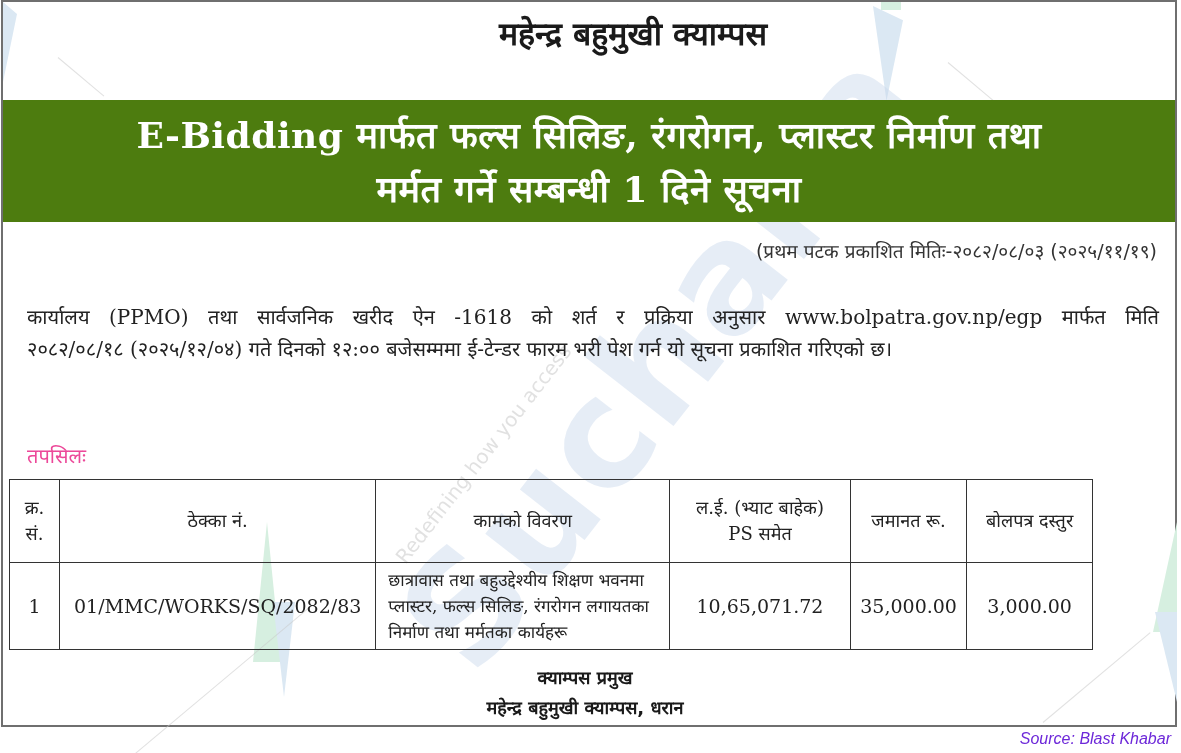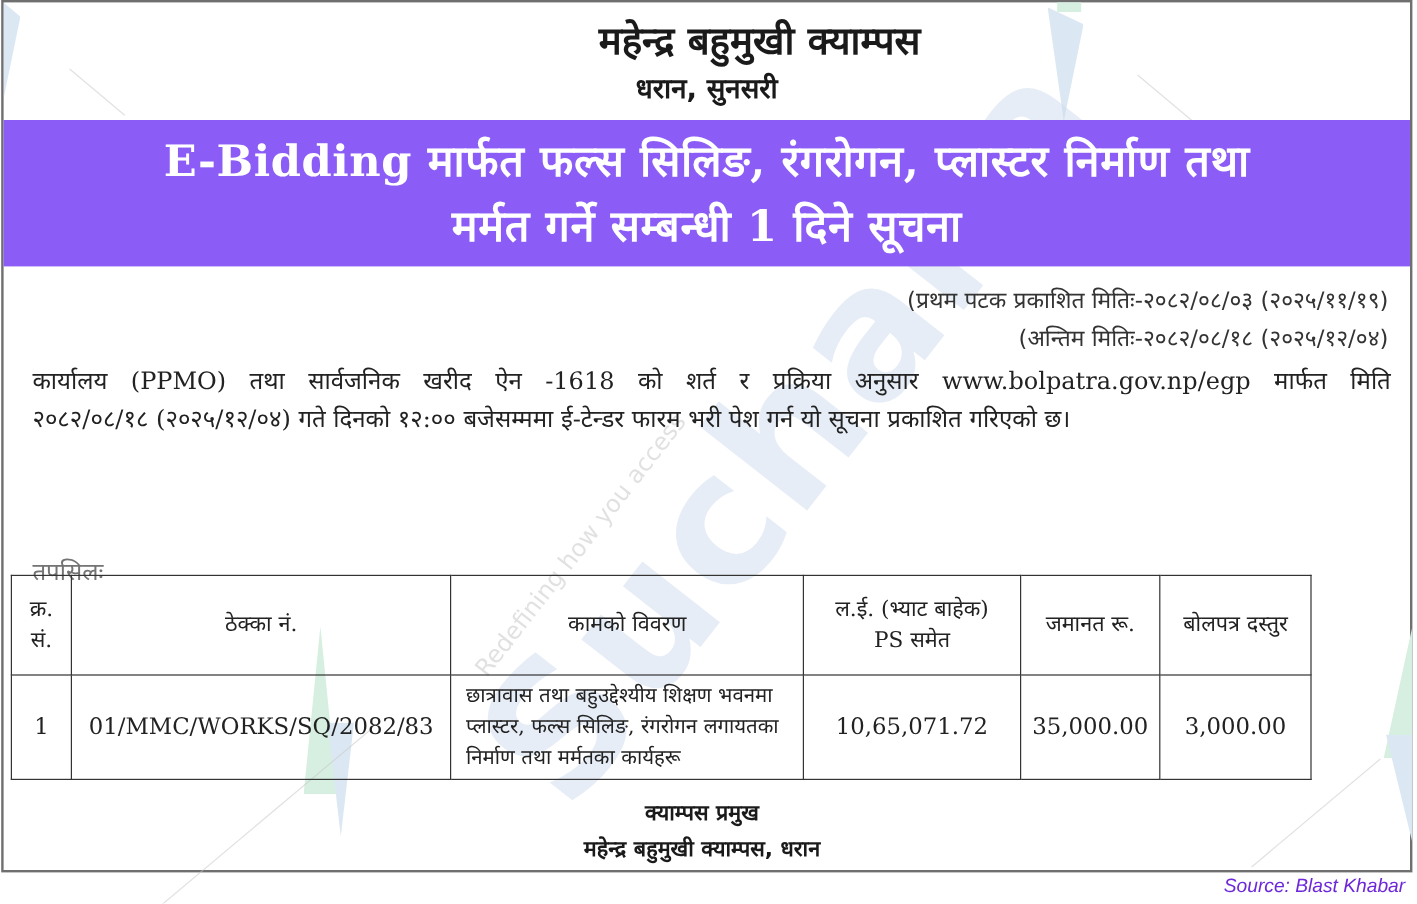--- a/index.html
+++ b/index.html
@@ -27,43 +27,43 @@
   .wm-line { position: absolute; height: 1px; background: rgba(200,200,200,0.55); transform-origin: left center; }
   .org-name {
     position: absolute; top: 9px; left: 0; width: 100%; text-align: center;
     font-family: "DejaVu Sans", sans-serif; font-weight: bold; font-size: 32px; color: #1a1a1a; margin-left: 44px;
   }
   .org-loc {
     position: absolute; top: 55px; left: 0; width: 100%; text-align: center;
     font-family: "DejaVu Sans", sans-serif; font-weight: bold; font-size: 23px; color: #1a1a1a;
   }
   .title-band {
-    position: absolute; left: 0; top: 98px; width: 100%; height: 122px; background: #8b5cf6;
+    position: absolute; left: 0; top: 98px; width: 100%; height: 122px; background: #4d7c0f;
     color: #fff; text-align: center;
   }
   .title-line {
     font-family: "DejaVu Serif", serif; font-weight: bold; font-size: 36px; line-height: 54px;
     letter-spacing: 0.5px;
   }
   .title-line.l1 { margin-top: 8px; }
   .dates {
     position: absolute; right: 18px; top: 234px; text-align: right;
     font-family: "DejaVu Sans", sans-serif; font-size: 19px; color: #333;
     line-height: 31px;
   }
   .body-text {
     position: absolute; left: 24px; top: 300px; width: 1132px;
     font-family: "DejaVu Serif", serif; font-size: 20px; line-height: 31.5px; color: #222;
     text-align: justify; text-align-last: left;
   }
   .body-text .line { display: block; white-space: nowrap; text-align: justify; text-align-last: justify; }
   .body-text .line.last { text-align-last: left; }
   .tapasil {
-    position: absolute; left: 24px; top: 460px; font-family: "DejaVu Serif", serif;
-    font-size: 20px; color: #737373;
+    position: absolute; left: 24px; top: 440px; font-family: "DejaVu Serif", serif;
+    font-size: 20px; color: #ec4899;
   }
   table.bids {
     position: absolute; left: 6px; top: 477px; width: 1084px; border-collapse: collapse;
     font-family: "DejaVu Serif", serif; color: #222; padding-left: 48px;
   }
   table.bids th, table.bids td {
     border: 1.5px solid #333; text-align: center; vertical-align: middle; font-weight: normal;
   }
   table.bids th { height: 80px; font-size: 18px; line-height: 26px; }
   table.bids td { height: 84px; font-size: 19px; line-height: 26px; }
@@ -92,30 +92,28 @@
     <div class="wm-shard" style="left:1152px;top:610px;width:22px;height:90px;clip-path:polygon(0 0,100% 0,100% 100%);"></div>
     <div class="wm-line" style="left:55px;top:55px;width:60px;transform:rotate(40deg);"></div>
     <div class="wm-line" style="left:945px;top:60px;width:60px;transform:rotate(40deg);"></div>
     <div class="wm-line" style="left:130px;top:753px;width:230px;transform:rotate(-40deg);"></div>
     <div class="wm-line" style="left:1040px;top:720px;width:140px;transform:rotate(-40deg);"></div>
     <div class="wm-text">Suchana</div>
     <div class="wm-sub">Redefining how you access</div>
   </div>
 
   <div class="org-name">महेन्द्र बहुमुखी क्याम्पस</div>
-  <div class="org-loc">धरान, सुनसरी</div>
 
   <div class="title-band">
     <div class="title-line l1">E-Bidding मार्फत फल्स सिलिङ, रंगरोगन, प्लास्टर निर्माण तथा</div>
     <div class="title-line">मर्मत गर्ने सम्बन्धी 1 दिने सूचना</div>
   </div>
 
   <div class="dates">
     <div>(प्रथम पटक प्रकाशित मितिः-२०८२/०८/०३ (२०२५/११/१९)</div>
-    <div>(अन्तिम मितिः-२०८२/०८/१८ (२०२५/१२/०४)</div>
   </div>
 
   <div class="body-text">
     <span class="line">कार्यालय (PPMO) तथा सार्वजनिक खरीद ऐन -1618 को शर्त र प्रक्रिया अनुसार www.bolpatra.gov.np/egp मार्फत मिति</span>
     <span class="line last">२०८२/०८/१८ (२०२५/१२/०४) गते दिनको १२:०० बजेसम्ममा ई-टेन्डर फारम भरी पेश गर्न यो सूचना प्रकाशित गरिएको छ।</span>
   </div>
 
   <div class="tapasil">तपसिलः</div>
 
   <table class="bids">

